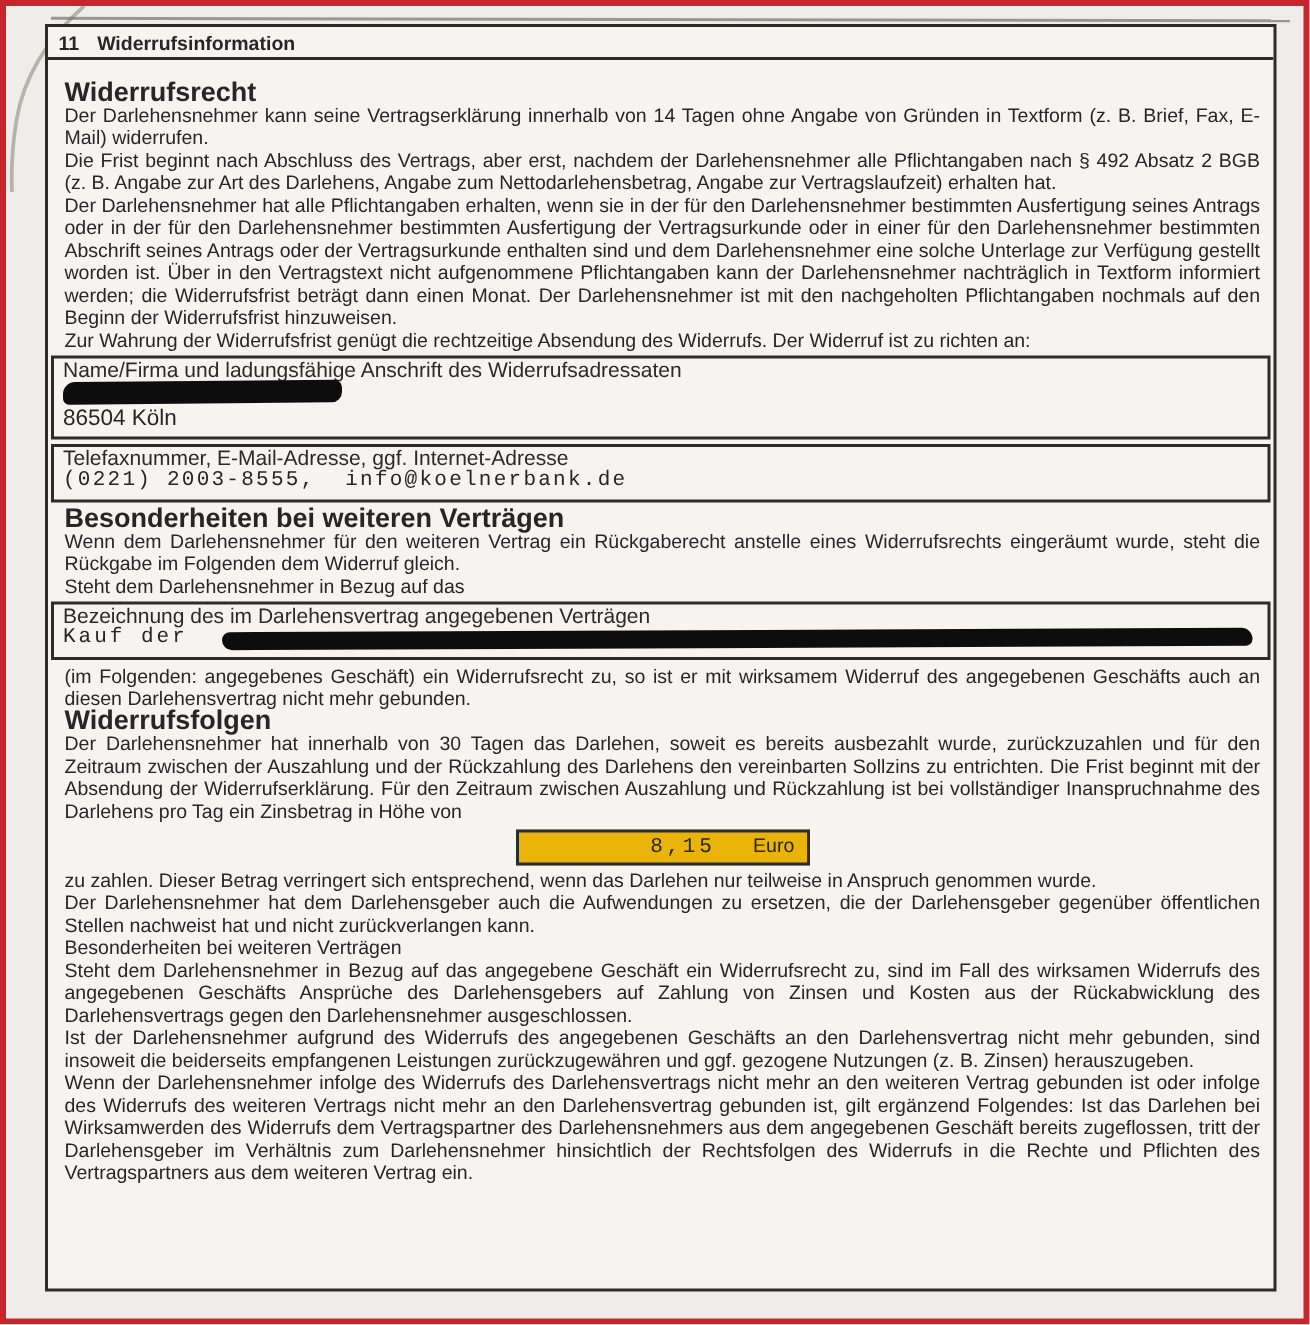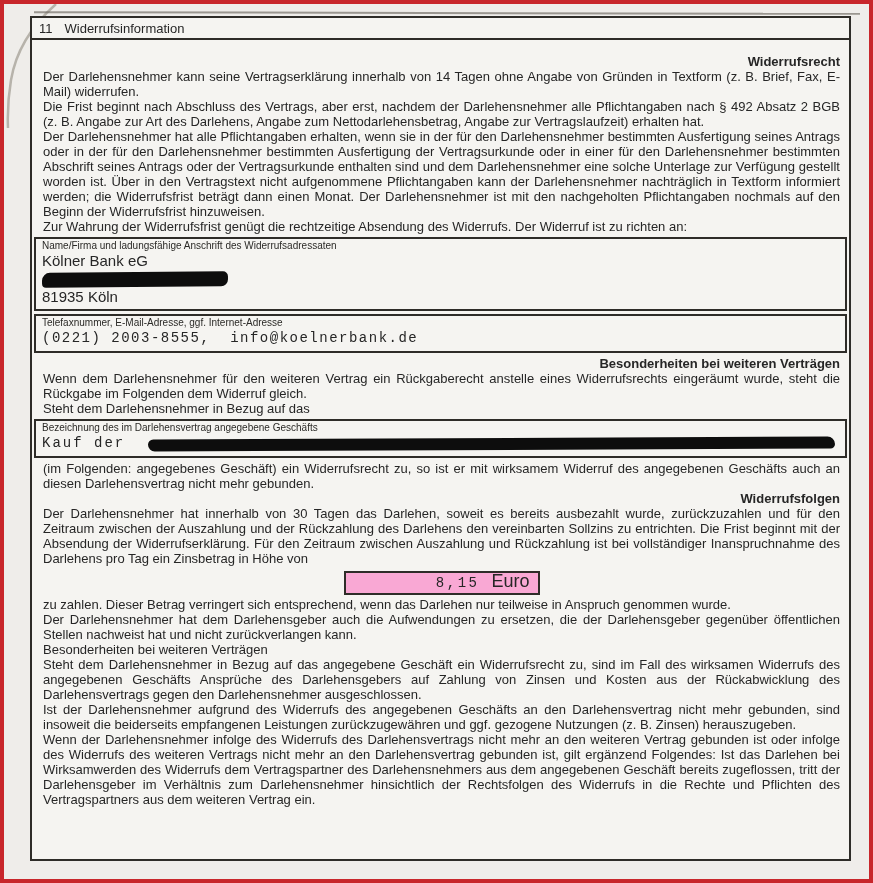--- a/index.html
+++ b/index.html
@@ -24,61 +24,61 @@
     box-sizing:border-box;
     border:2px solid #2e2c28;
     background:#f5f4f1;
     overflow:hidden;
     z-index:2;
   }
   .title-row{
     display:flex;gap:12px;
     padding:3px 6px 2px 7px;
     border-bottom:2px solid #2e2c28;
-    font-weight:400;font-size:13px;line-height:15px;
+    font-weight:700;font-size:13px;line-height:15px;
   }
   .content{
     padding:4px 9px 0 11px;
     font-size:13px;line-height:15px;
     text-align:justify;
   }
   .content p{margin:0;}
-  .hd{font-size:13px;font-weight:700;margin:6px 0 0;line-height:15px;text-align:right;}
+  .hd{font-size:18px;font-weight:700;margin:6px 0 0;line-height:15px;text-align:left;}
   .hd.first{margin-top:10px;}
   .form-box{
     box-sizing:border-box;
     border:2px solid #2e2c28;
     margin:3px -7px 3px -9px;
     padding:1px 6px 3px;
     text-align:left;
   }
-  .form-label{font-size:10px;line-height:12px;color:#2b2a27;}
+  .form-label{font-size:14px;line-height:12px;color:#2b2a27;}
   .addr-line{font-size:15px;line-height:18px;}
   .mono{font-family:"Liberation Mono","DejaVu Sans Mono",monospace;white-space:pre;}
   .contact-value{font-size:14px;line-height:19px;letter-spacing:1.5px;}
   .redact{
     display:block;width:186px;height:15px;margin:2px 0 1px;
     background:#0d0d0d;border-radius:8px 5px 7px 4px;
     transform:rotate(-.5deg);
   }
   .business-row{display:flex;align-items:center;gap:23px;}
   .business-value{font-size:14px;letter-spacing:2px;line-height:19px;}
   .redact-long{
     display:inline-block;flex:1;height:12px;
     background:#0d0d0d;border-radius:7px 10px 6px 9px;
     transform:rotate(-.25deg);margin-right:4px;
   }
   .amount-box{
     box-sizing:border-box;width:196px;margin:5px auto 2px;
     border:2px solid #2e2c28;
     display:flex;justify-content:flex-end;align-items:baseline;gap:12px;
-    padding:1px 8px 2px;background:#f9a8d4;
+    padding:1px 8px 2px;background:#eab308;
   }
   .amount-value{font-size:14px;letter-spacing:2.5px;}
-  .amount-currency{font-size:18px;}
+  .amount-currency{font-size:13px;margin-left:13px;}
 </style>
 </head>
 <body>
 
 <div class="page">
 
   <svg class="scan-curl" width="64" height="128" viewBox="0 0 64 128">
     <path d="M52,0 Q14,34 7,76 Q3,100 4,124" stroke="#b7b3ab" stroke-width="2.5" fill="none"></path>
   </svg>
   <div class="top-edge"></div>
@@ -93,36 +93,35 @@
     <div class="content">
 
       <p class="hd first">Widerrufsrecht</p>
       <p>Der Darlehensnehmer kann seine Vertragserklärung innerhalb von 14 Tagen ohne Angabe von Gründen in Textform (z. B. Brief, Fax, E-Mail) widerrufen.</p>
       <p>Die Frist beginnt nach Abschluss des Vertrags, aber erst, nachdem der Darlehensnehmer alle Pflichtangaben nach § 492 Absatz 2 BGB (z. B. Angabe zur Art des Darlehens, Angabe zum Nettodarlehensbetrag, Angabe zur Vertragslaufzeit) erhalten hat.</p>
       <p>Der Darlehensnehmer hat alle Pflichtangaben erhalten, wenn sie in der für den Darlehensnehmer bestimmten Ausfertigung seines Antrags oder in der für den Darlehensnehmer bestimmten Ausfertigung der Vertragsurkunde oder in einer für den Darlehensnehmer bestimmten Abschrift seines Antrags oder der Vertragsurkunde enthalten sind und dem Darlehensnehmer eine solche Unterlage zur Verfügung gestellt worden ist. Über in den Vertragstext nicht aufgenommene Pflichtangaben kann der Darlehensnehmer nachträglich in Textform informiert werden; die Widerrufsfrist beträgt dann einen Monat. Der Darlehensnehmer ist mit den nachgeholten Pflichtangaben nochmals auf den Beginn der Widerrufsfrist hinzuweisen.</p>
       <p>Zur Wahrung der Widerrufsfrist genügt die rechtzeitige Absendung des Widerrufs. Der Widerruf ist zu richten an:</p>
 
       <div class="form-box">
         <div class="form-label">Name/Firma und ladungsfähige Anschrift des Widerrufsadressaten</div>
-        <div class="addr-line">Kölner Bank eG</div>
         <span class="redact"></span>
-        <div class="addr-line">81935 Köln</div>
+        <div class="addr-line">86504 Köln</div>
       </div>
 
       <div class="form-box">
         <div class="form-label">Telefaxnummer, E-Mail-Adresse, ggf. Internet-Adresse</div>
         <div class="mono contact-value">(0221) 2003-8555,  info@koelnerbank.de</div>
       </div>
 
       <p class="hd">Besonderheiten bei weiteren Verträgen</p>
       <p>Wenn dem Darlehensnehmer für den weiteren Vertrag ein Rückgaberecht anstelle eines Widerrufsrechts eingeräumt wurde, steht die Rückgabe im Folgenden dem Widerruf gleich.</p>
       <p>Steht dem Darlehensnehmer in Bezug auf das</p>
 
       <div class="form-box">
-        <div class="form-label">Bezeichnung des im Darlehensvertrag angegebene Geschäfts</div>
+        <div class="form-label">Bezeichnung des im Darlehensvertrag angegebenen Verträgen</div>
         <div class="business-row">
           <span class="mono business-value">Kauf der</span>
           <span class="redact-long"></span>
         </div>
       </div>
 
       <p>(im Folgenden: angegebenes Geschäft) ein Widerrufsrecht zu, so ist er mit wirksamem Widerruf des angegebenen Geschäfts auch an diesen Darlehensvertrag nicht mehr gebunden.</p>
 
       <p class="hd">Widerrufsfolgen</p>
       <p>Der Darlehensnehmer hat innerhalb von 30 Tagen das Darlehen, soweit es bereits ausbezahlt wurde, zurückzuzahlen und für den Zeitraum zwischen der Auszahlung und der Rückzahlung des Darlehens den vereinbarten Sollzins zu entrichten. Die Frist beginnt mit der Absendung der Widerrufserklärung. Für den Zeitraum zwischen Auszahlung und Rückzahlung ist bei vollständiger Inanspruchnahme des Darlehens pro Tag ein Zinsbetrag in Höhe von</p>

